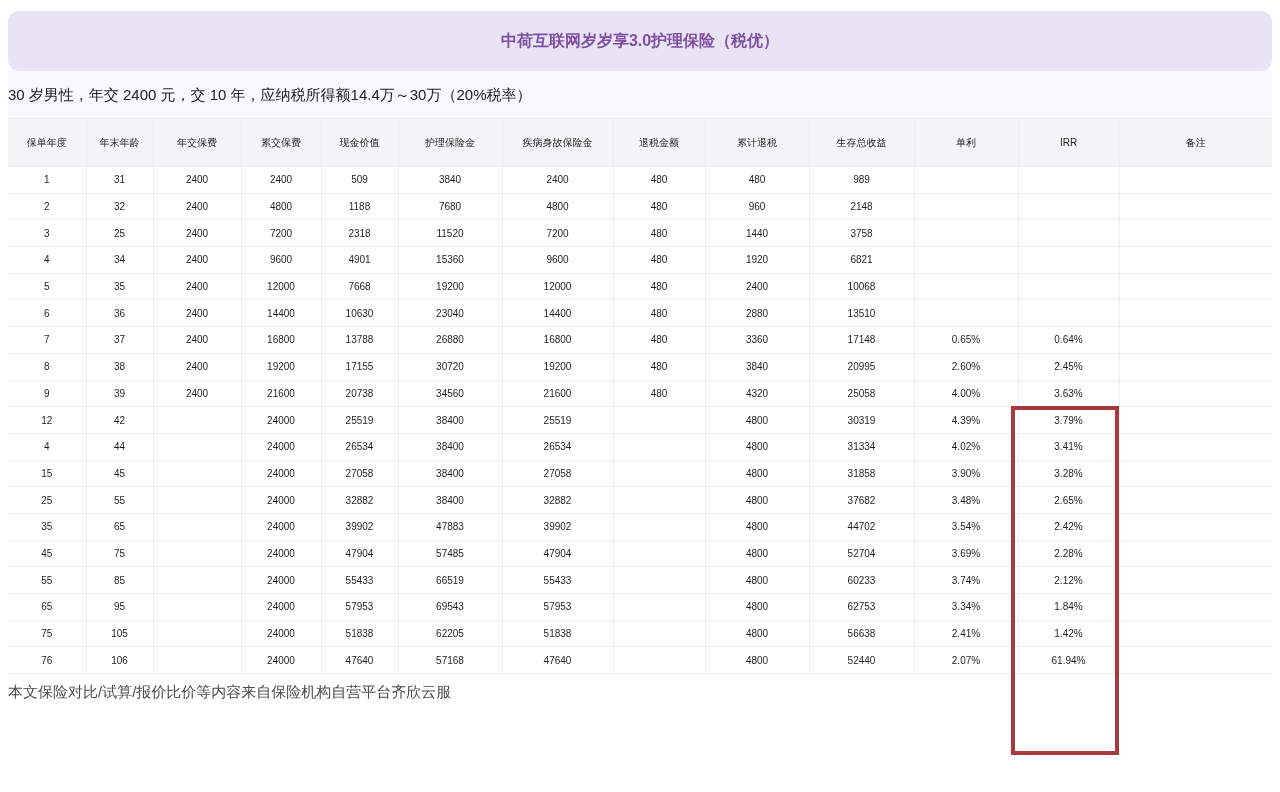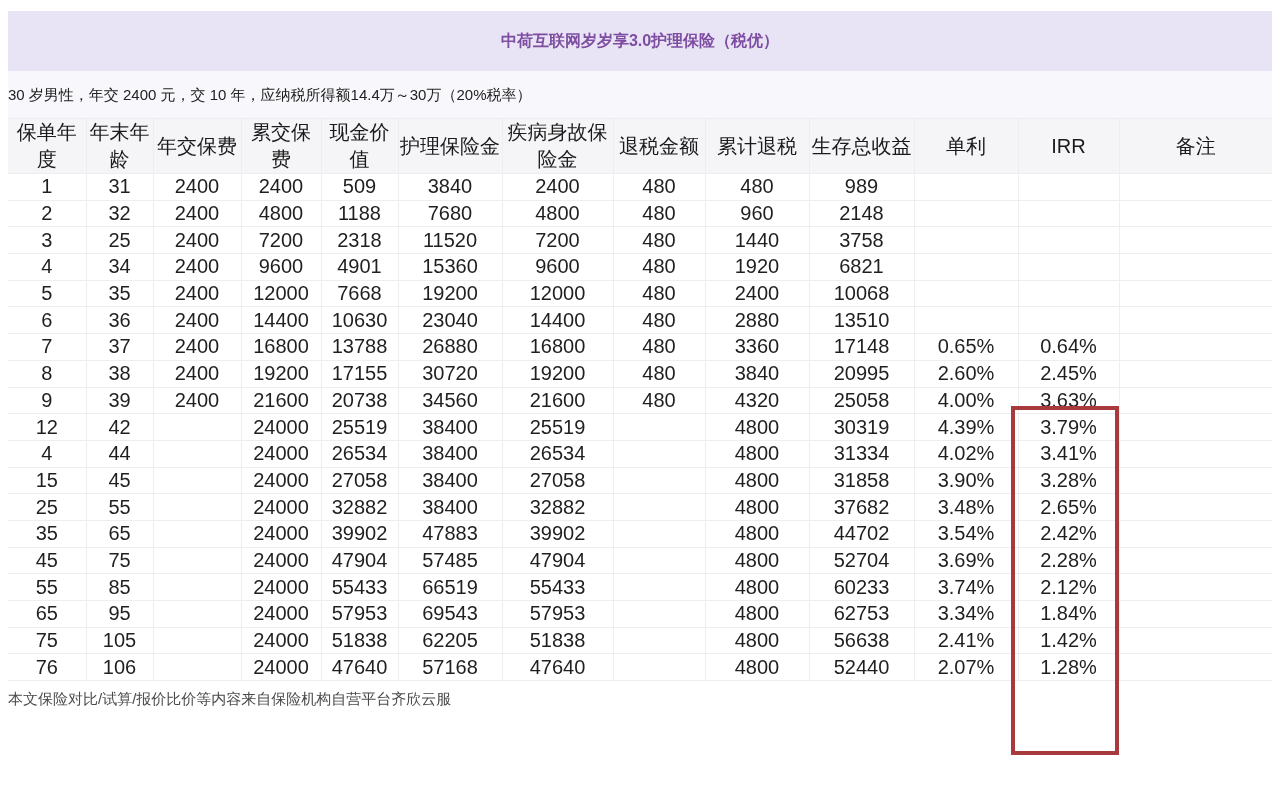--- a/index.html
+++ b/index.html
@@ -17,33 +17,34 @@
     width: 1264px;
   }
   .title-bar {
     height: 60px;
     line-height: 60px;
     text-align: center;
     background: #e8e4f5;
     color: #7e4da1;
     font-weight: 700;
     font-size: 16px;
+    border-radius: 11px;
   }
   .subtitle-bar {
     height: 47px;
     line-height: 47px;
     background: #f8f7fb;
     color: #222222;
     font-size: 15px;
   }
   table.benefits {
     width: 1264px;
     border-collapse: collapse;
     table-layout: fixed;
-    font-size: 20px;
+    font-size: 10px;
     color: #1f1f1f;
   }
   table.benefits th {
     height: 47px;
     background: #f5f5f8;
     font-weight: 400;
     color: #1a1a1a;
     border: 1px solid #ededf2;
     padding: 0;
     text-align: center;
@@ -391,20 +392,20 @@
           <td>106</td>
           <td></td>
           <td>24000</td>
           <td>47640</td>
           <td>57168</td>
           <td>47640</td>
           <td></td>
           <td>4800</td>
           <td>52440</td>
           <td>2.07%</td>
-          <td>1.28%</td>
+          <td>61.94%</td>
           <td></td>
         </tr>
       </tbody>
   </table>
   <div class="irr-box"></div>
 </div>
 <div class="footer">本文保险对比/试算/报价比价等内容来自保险机构自营平台齐欣云服</div>
 
 </body></html>

